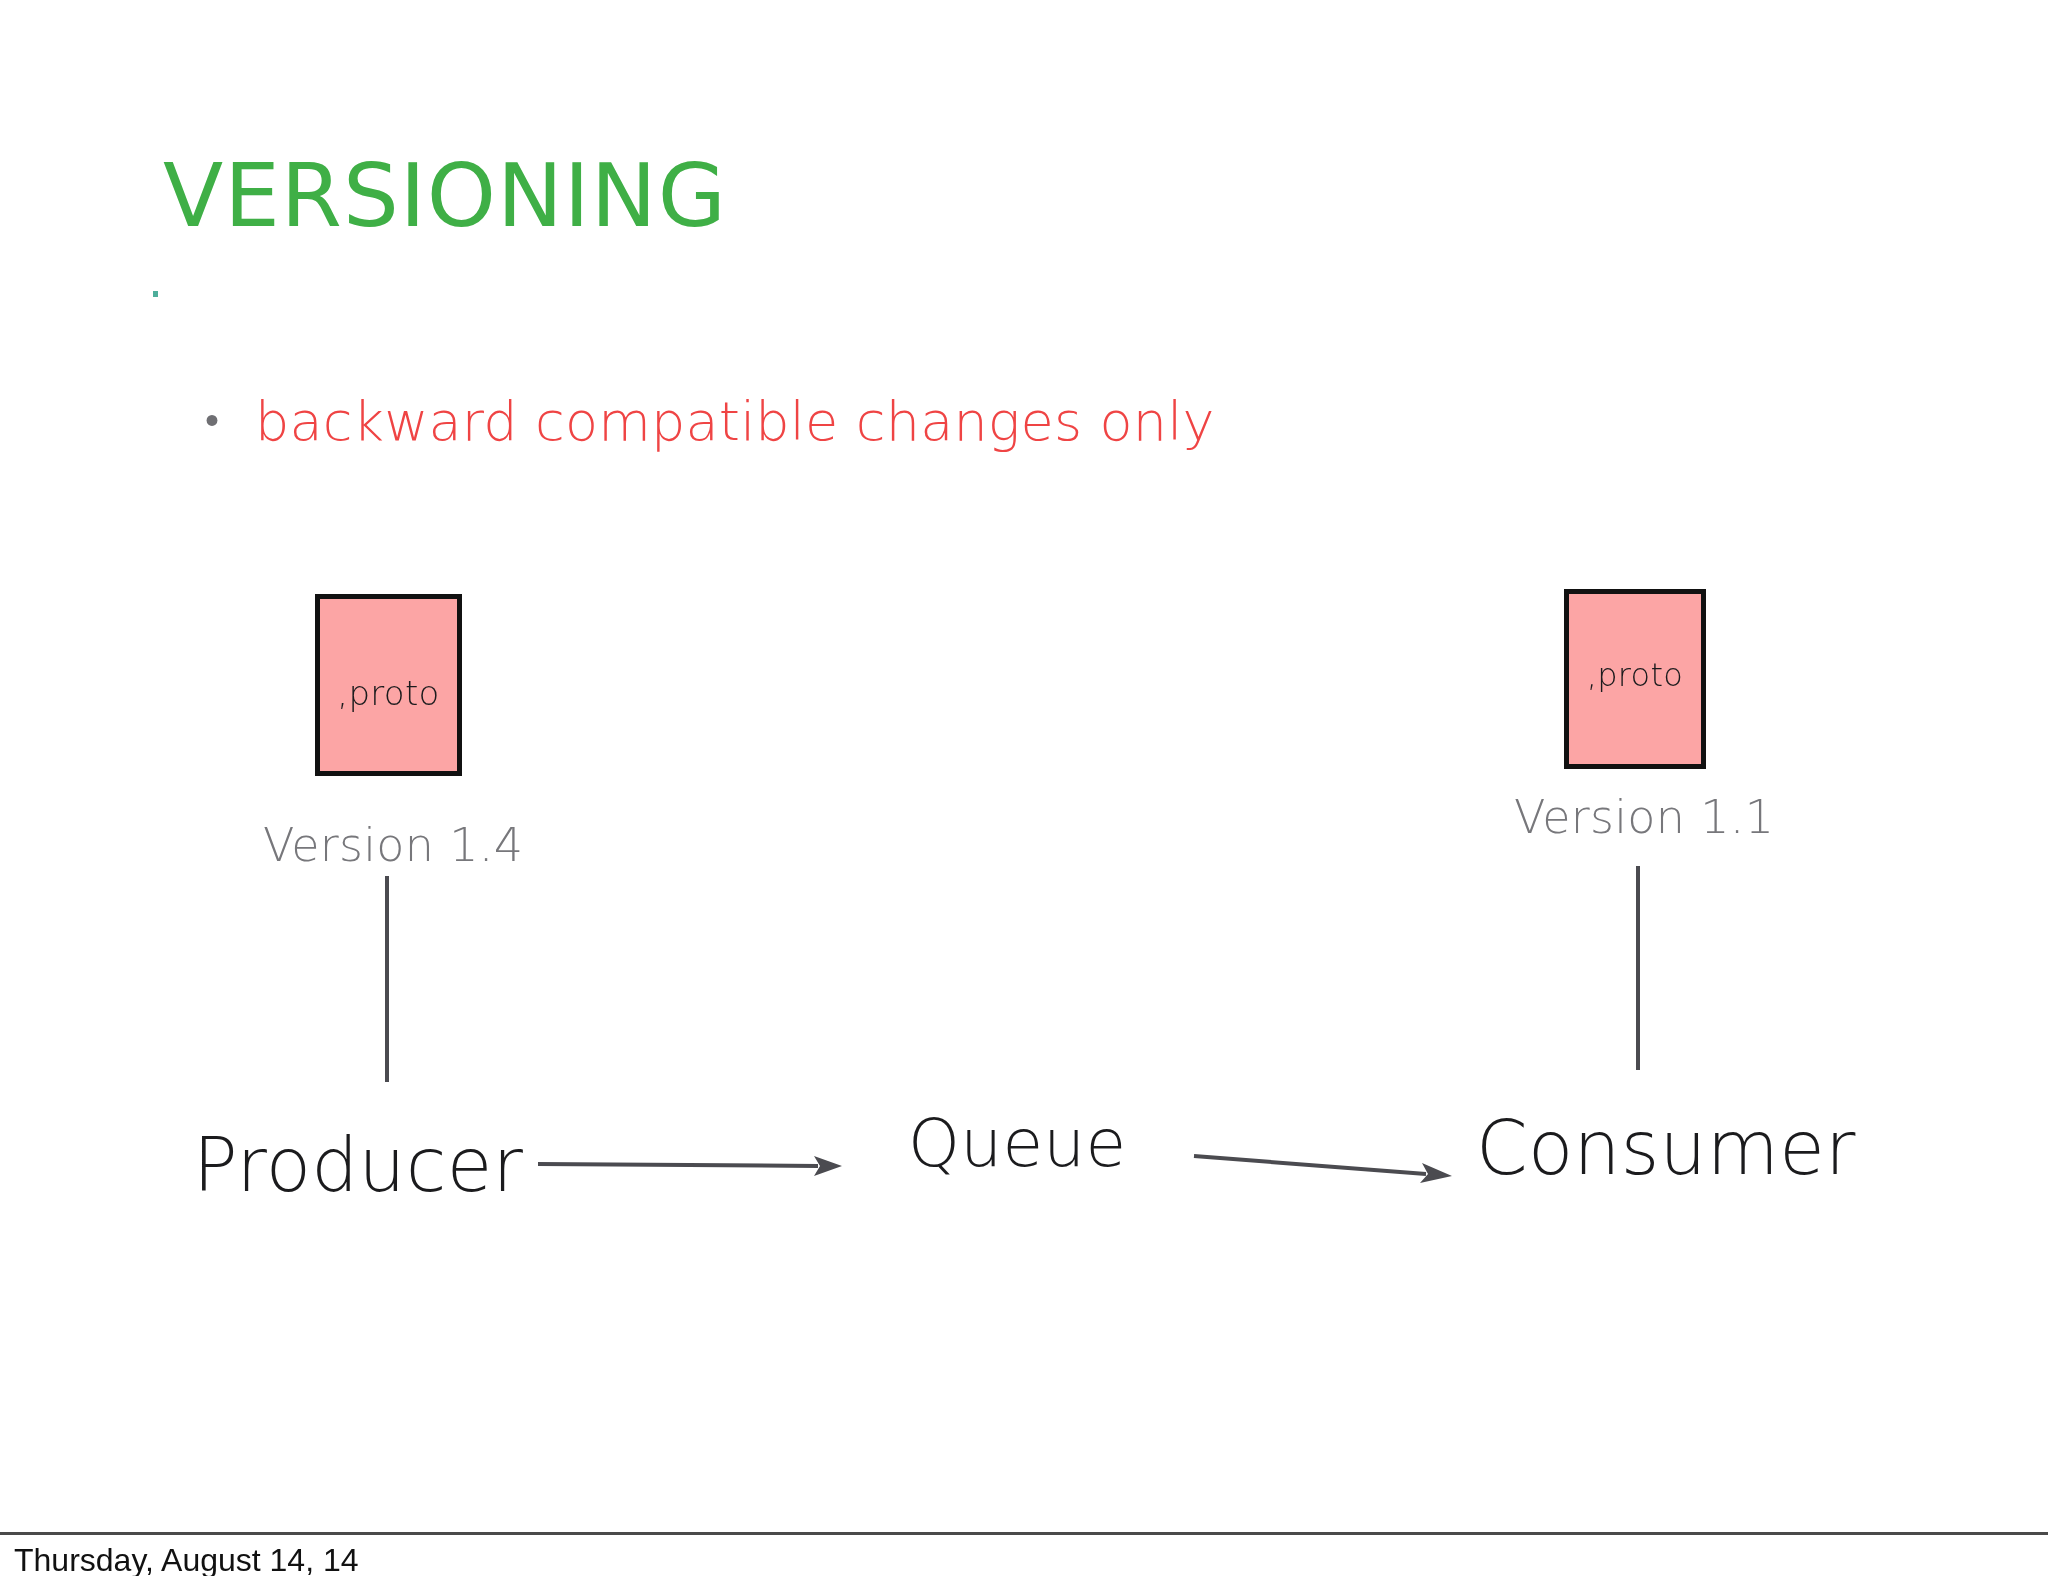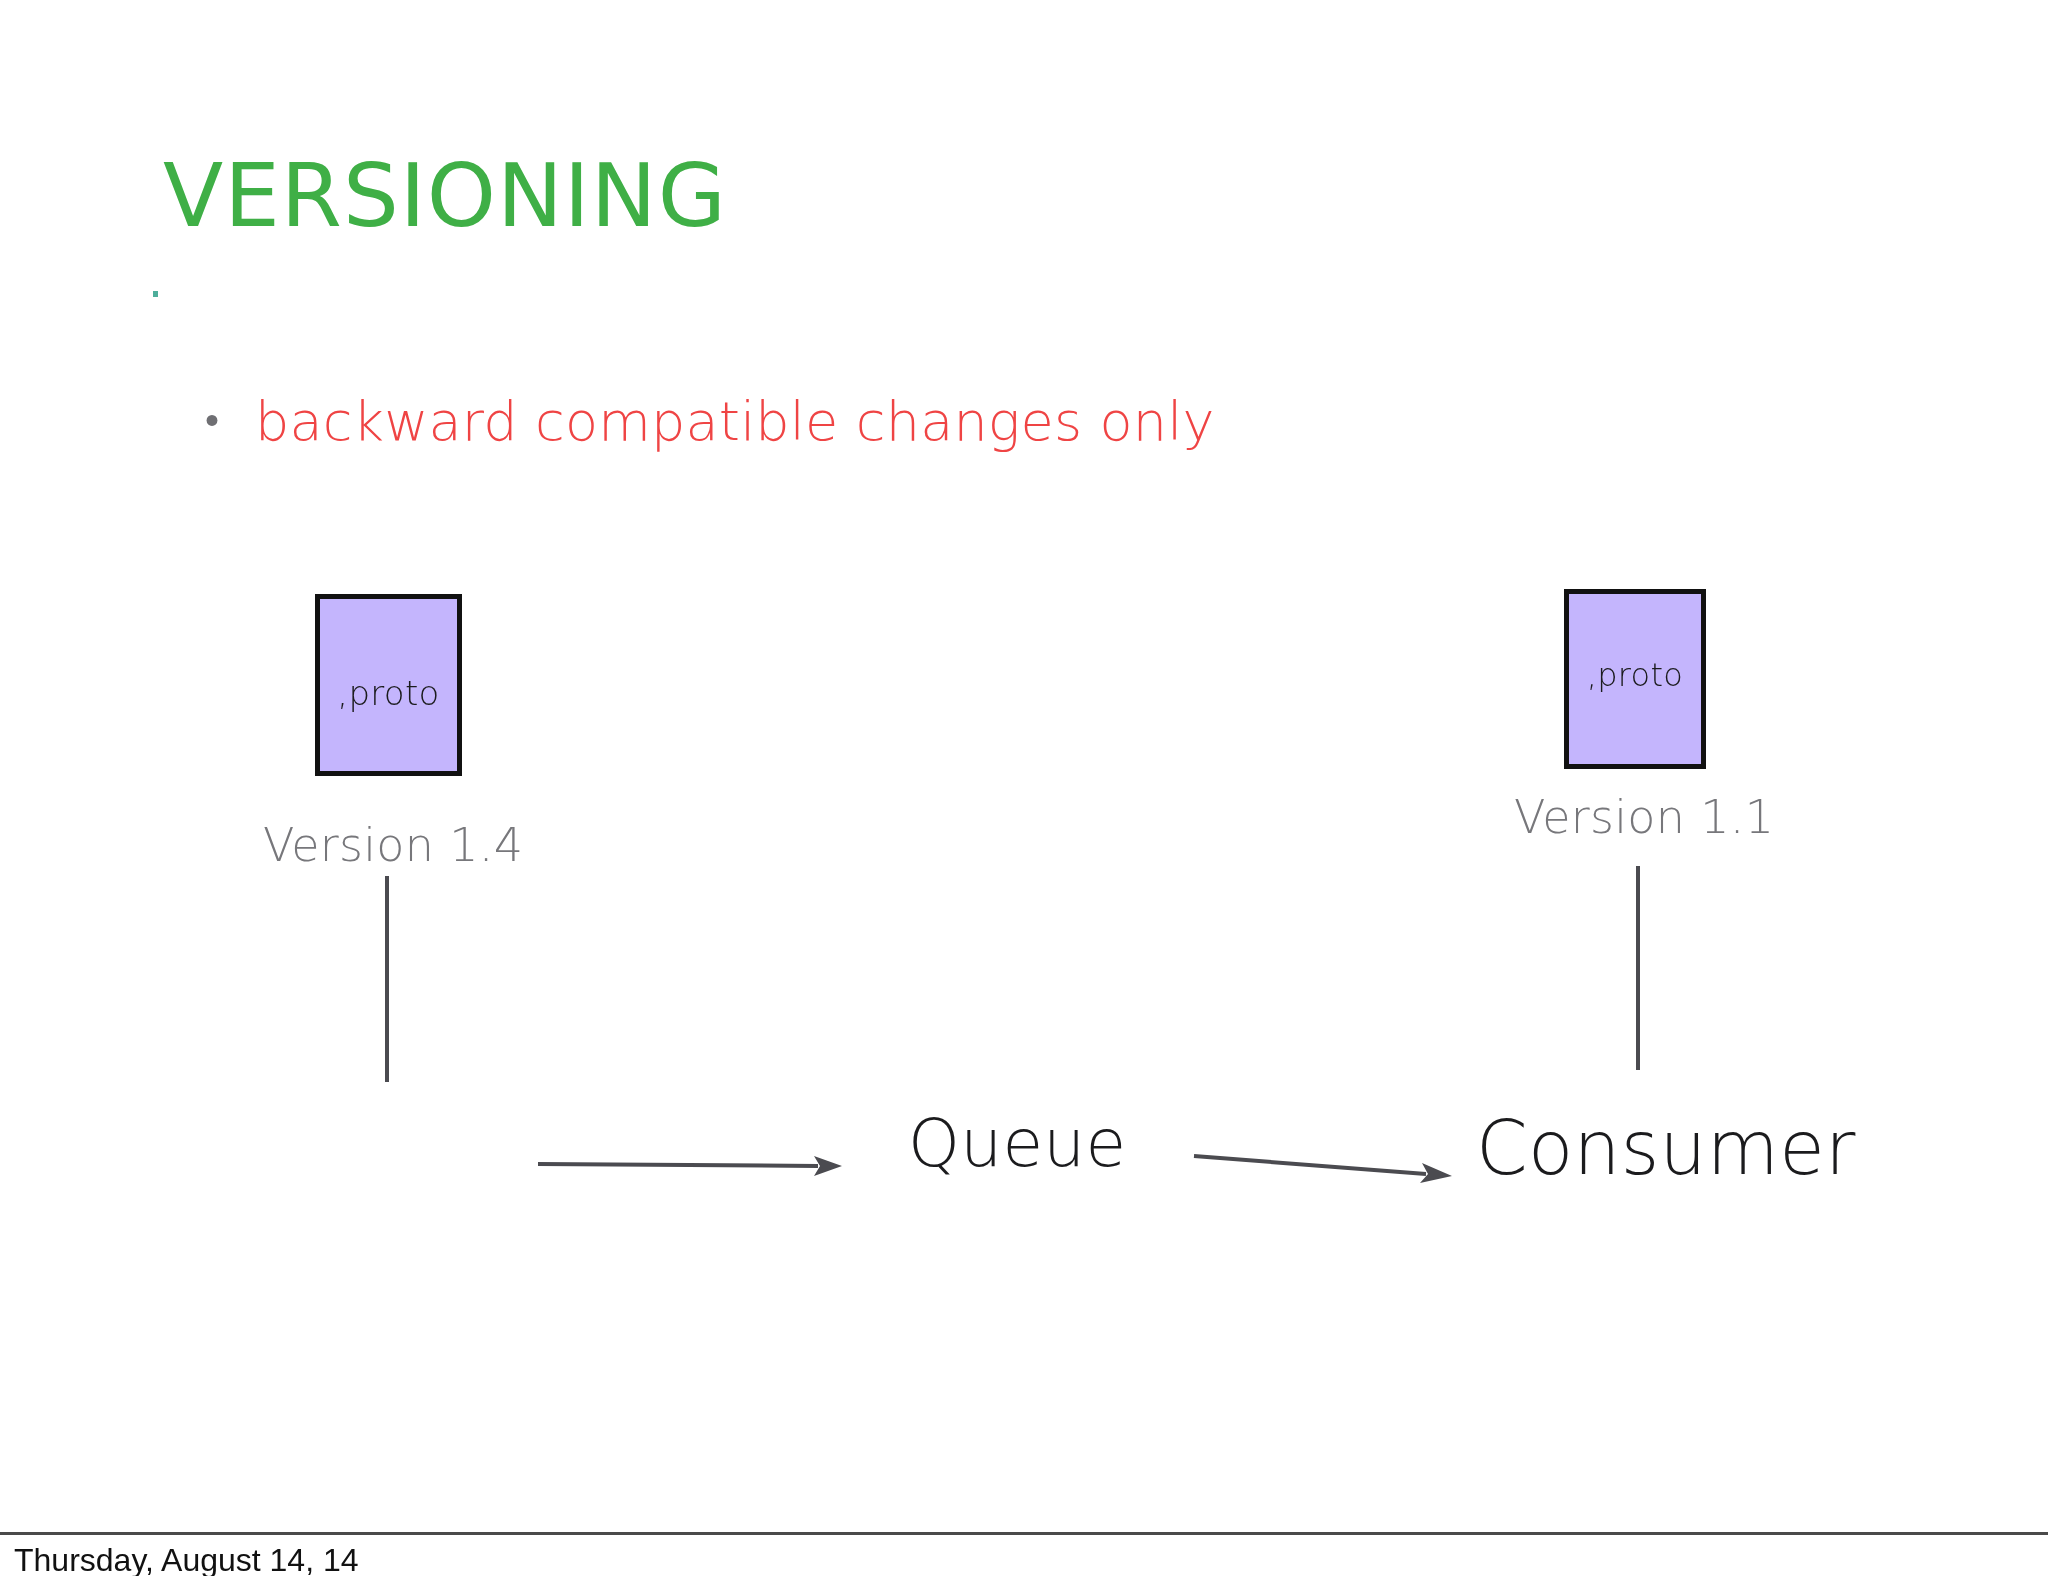--- a/index.html
+++ b/index.html
@@ -68,21 +68,21 @@
     font-size: 54px;
     font-weight: 300;
     color: #ef4444;
     letter-spacing: .2px;
   }
 
   
   .proto-box {
     position: absolute;
     border: 5px solid #111111;
-    background: #c4b5fd;
+    background: #fca5a5;
     box-sizing: border-box;
     display: flex;
     align-items: center;
     justify-content: center;
   }
   .proto-box.left  { left: 315px;  top: 594px;  width: 147px; height: 182px; }
   .proto-box.right { left: 1564px; top: 589px;  width: 142px; height: 180px; }
 
   .proto-label {
     font-family: "DejaVu Sans", sans-serif;
@@ -181,20 +181,21 @@
   <div class="connector left"></div>
 
   <div class="proto-box right">
     <span class="proto-label">,proto</span>
   </div>
 
   <div class="version-caption right">Version 1.1</div>
 
   <div class="connector right"></div>
 
+  <div class="node-label producer">Producer</div>
 
   <div class="node-label queue">Queue</div>
 
   <div class="node-label consumer">Consumer</div>
 
   <svg class="flow-arrow one" width="310" height="40" viewBox="0 0 310 40">
     <line x1="2" y1="22" x2="282" y2="24" stroke="#4B4B50" stroke-width="4"></line>
     <path d="M 306 24 L 278 14 L 284 24 L 278 34 Z" fill="#4B4B50"></path>
   </svg>
 

